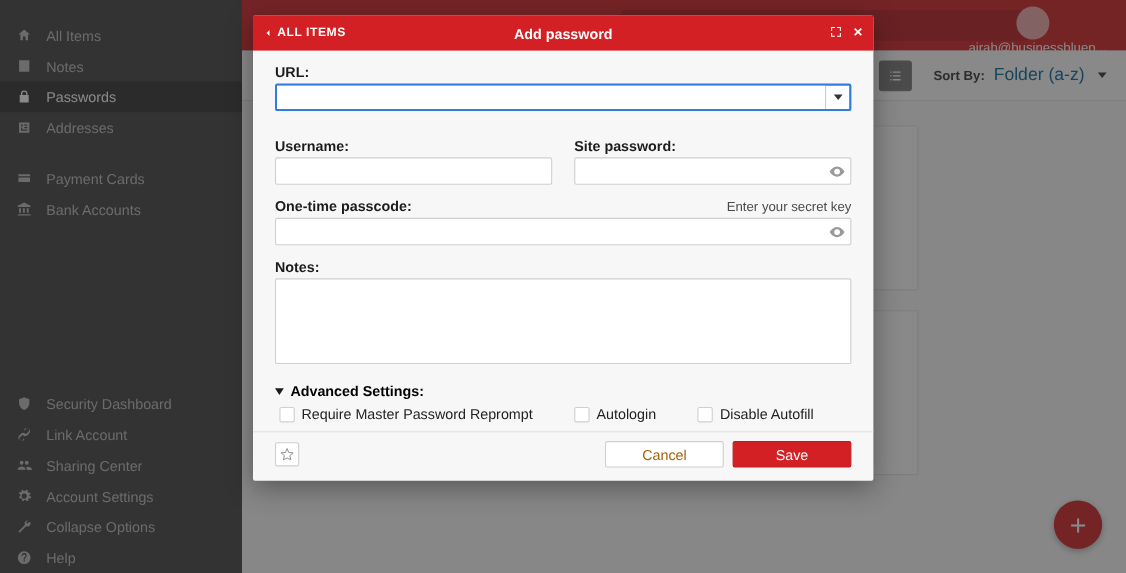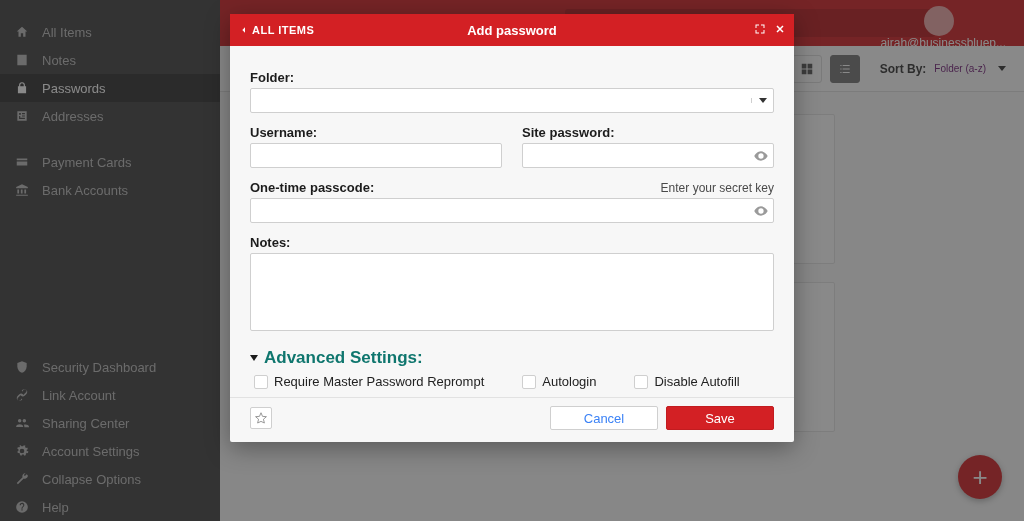--- a/index.html
+++ b/index.html
@@ -21,21 +21,21 @@
   .avatar { width: 30px; height: 30px; border-radius: 50%; background: #f0a8a8; margin-right: 8px; }
   .userinfo { font-size: 12px; line-height: 14px; }
   .userinfo .sub { font-size: 12px; color: #f5c5c5; }
   .searchbar { position: absolute; left: 345px; top: 9px; width: 370px; height: 28px; background: #b91a1e; border-radius: 3px; }
 
   
   .toolbar { position: absolute; left: 220px; top: 46px; right: 0; height: 46px; background: #fff; border-bottom: 1px solid #e3e3e3; display: flex; align-items: center; justify-content: flex-end; padding: 0 18px; gap: 8px; }
   .viewbtn { width: 30px; height: 28px; border: 1px solid #ddd; border-radius: 3px; background: #fff; display: flex; align-items: center; justify-content: center; color: #555; }
   .viewbtn.active { background: #777; color: #fff; border-color: #777; }
   .sortlabel { font-weight: 600; margin-left: 12px; color: #333; font-size: 12px; }
-  .sortval { color: #701a75; font-size: 10px; }
+  .sortval { color: #0369a1; font-size: 16px; }
   .caret-down { margin-left: 4px; border-left: 4px solid transparent; border-right: 4px solid transparent; border-top: 5px solid #333; }
 
   
   .main { position: absolute; left: 220px; top: 92px; right: 0; bottom: 0; background: #fafafa; }
   .ghostcard { position: absolute; background: #fff; border: 1px solid #e5e5e5; border-radius: 2px; width: 225px; height: 150px; }
 
   
   .fab { position: absolute; right: 22px; bottom: 22px; width: 44px; height: 44px; border-radius: 50%; background: #d32024; color: #fff; display: flex; align-items: center; justify-content: center; font-size: 26px; box-shadow: 0 2px 6px rgba(0,0,0,.3); }
 
   
@@ -66,31 +66,31 @@
   .field .drop::after { content: ""; border-left: 4px solid transparent; border-right: 4px solid transparent; border-top: 5px solid #333; }
 
   .row-otp { margin-top: 12px; }
   .otp-head { display: flex; justify-content: space-between; align-items: baseline; }
   .hint { font-size: 12px; color: #4a4a4a; }
 
   .row-notes { margin-top: 12px; }
   .notes { width: 100%; height: 78px; border: 1px solid #cfcfcf; border-radius: 2px; background: #fff; resize: none; padding: 4px 6px; font-family: inherit; font-size: 13px; }
 
   .adv-wrap { margin-top: 14px; }
-  .adv-head { font-weight: 700; font-size: 17px; color: #0f766e; display: flex; align-items: center; cursor: pointer; }
+  .adv-head { font-weight: 700; font-size: 13px; color: #000000; display: flex; align-items: center; cursor: pointer; }
   .adv-head::before { content: ""; border-left: 4px solid transparent; border-right: 4px solid transparent; border-top: 6px solid #1c1c1c; margin-right: 6px; }
   .adv-opts { display: flex; gap: 38px; margin-top: 6px; padding-left: 4px; font-size: 13px; color: #222; }
   .chk { display: flex; align-items: center; gap: 6px; }
   .chkbox { width: 14px; height: 14px; border: 1px solid #cfcfcf; background: #fff; border-radius: 2px; }
 
   .dlg-footer { border-top: 1px solid #e2e2e2; padding: 8px 20px 12px; display: flex; align-items: center; }
   .fav { width: 22px; height: 22px; border: 1px solid #cfcfcf; background: #fff; border-radius: 2px; display: flex; align-items: center; justify-content: center; fill: #8a8a8a; }
   .spacer { flex: 1; }
   .btn { width: 108px; height: 24px; border-radius: 2px; font-size: 13px; display: flex; align-items: center; justify-content: center; cursor: pointer; }
-  .btn-cancel { background: #fff; border: 1px solid #cfcfcf; color: #3b82f6; margin-right: 8px; }
+  .btn-cancel { background: #fff; border: 1px solid #cfcfcf; color: #a16207; margin-right: 8px; }
   .btn-save { background: #d32024; color: #fff; border: 1px solid #c21c20; font-weight: 500; }
 </style>
 </head>
 <body>
 
 <div class="sidebar">
   <div class="section-gap"></div>
 
   <div class="sidebar-item">
     <span class="icon">
@@ -251,29 +251,29 @@
       </span>
       <span>
         <svg width="12" height="12" viewBox="0 0 24 24">
             <path d="M18 6L6 18M6 6l12 12" stroke="#fff" stroke-width="3" fill="none"></path>
           </svg>
       </span>
     </div>
   </div>
 
   <div class="dlg-body">
+    <div class="row-url">
+      <span class="label">URL:</span>
+      <div class="url-input">
+        <input type="text" value="" style="">
+        <div class="url-caret"></div>
+      </div>
+    </div>
 
     <div class="row2">
-      <div class="col">
-        <span class="label">Folder:</span>
-        <div class="field">
-          <input type="text" value="" style="">
-          <div class="drop"></div>
-        </div>
-      </div>
     </div>
 
     <div class="row2">
       <div class="col">
         <span class="label">Username:</span>
         <div class="field">
             <input type="text" value="" style="">
           </div>
       </div>
       <div class="col">

